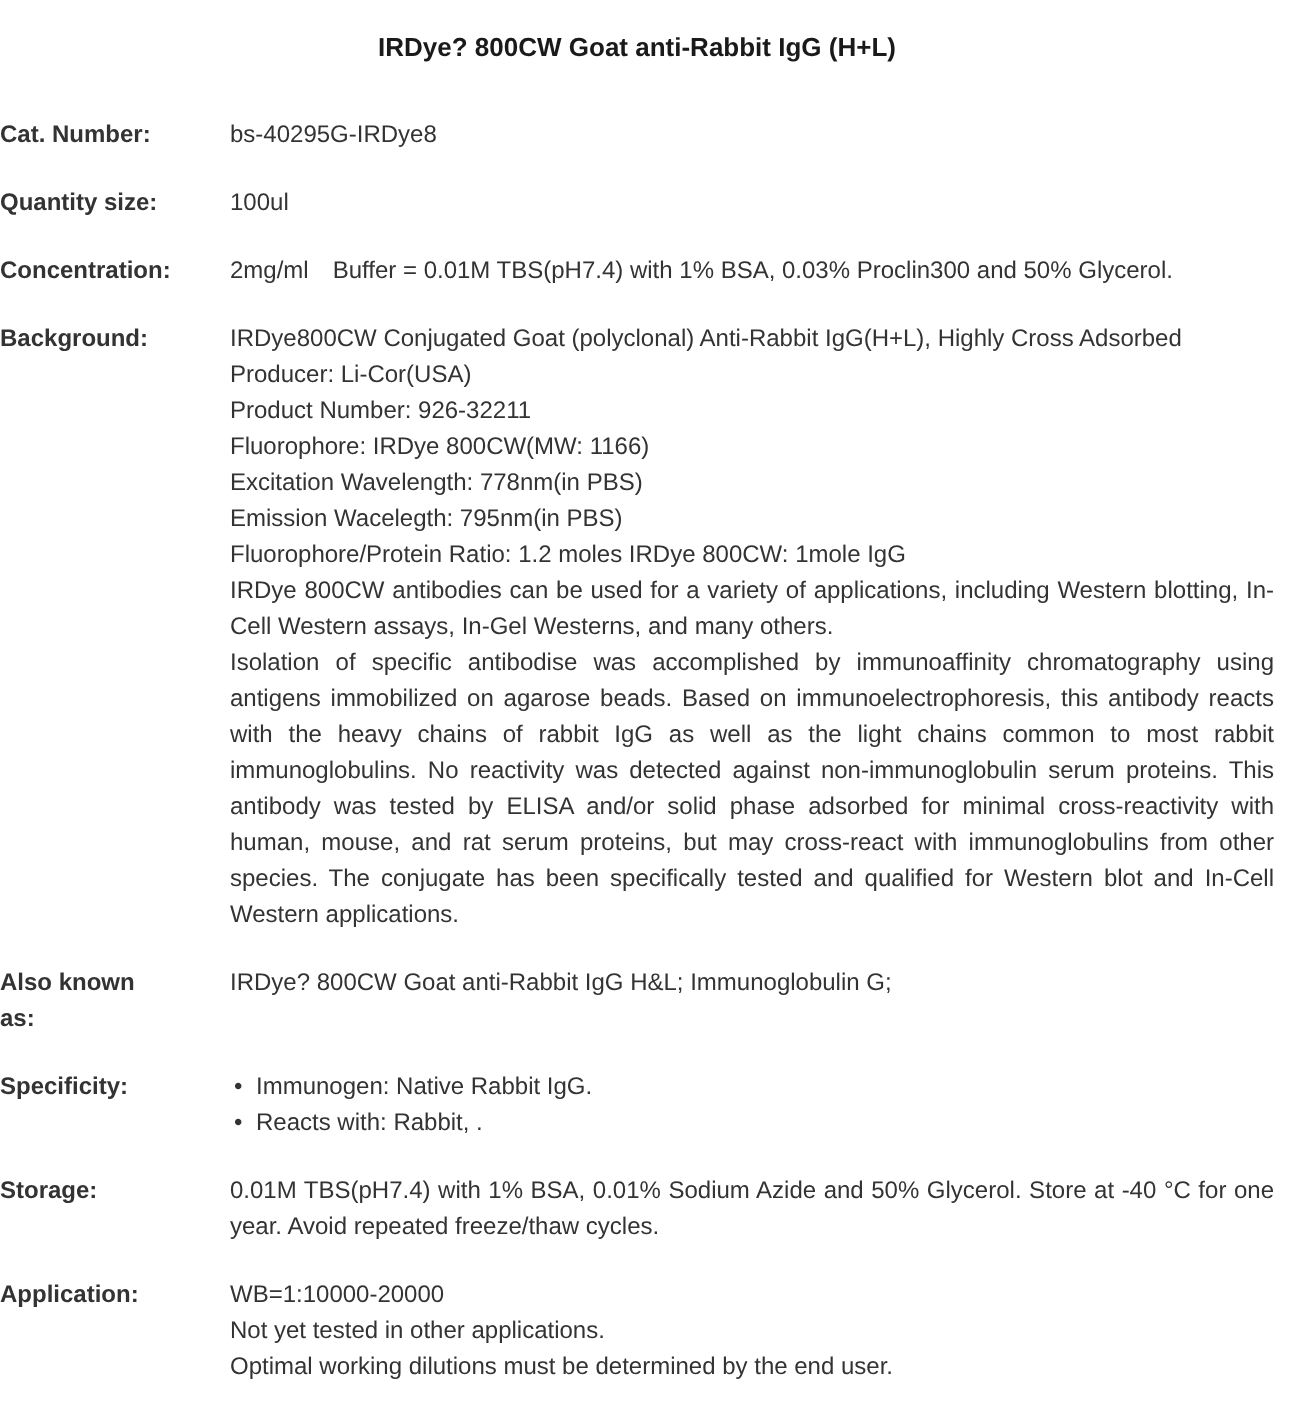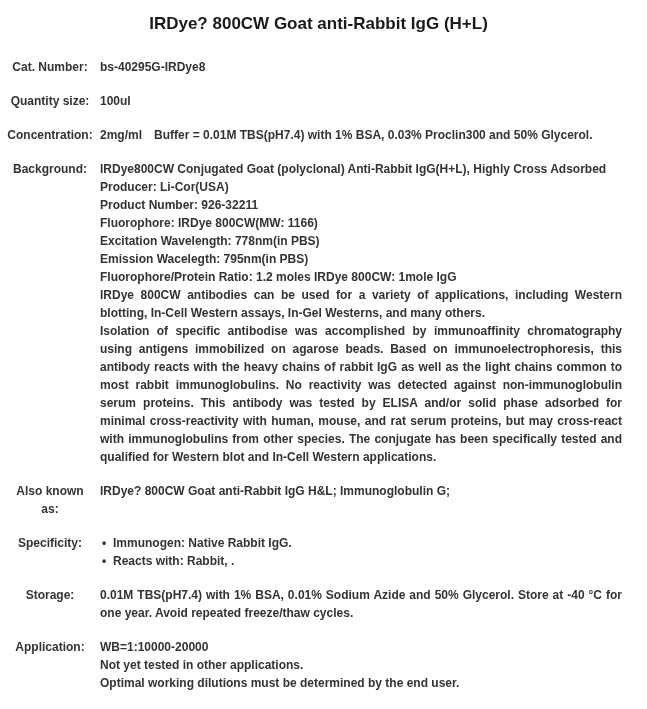--- a/index.html
+++ b/index.html
@@ -8,36 +8,36 @@
     width: 647px;
     height: 709px;
     overflow: hidden;
     font-family: "Liberation Sans", sans-serif;
     font-size: 12px;
     line-height: 18px;
     color: var(--text, #333333);
   }
   .doc { padding: 15px 10px 0 0; }
   .title {
-    font-size: 17px;
+    font-size: 13px;
     line-height: 18px;
     font-weight: bold;
     text-align: center;
     color: var(--title, #1a1a1a);
     margin-bottom: 25px;
   }
   .row { display: flex; margin-bottom: 16px; }
   .label {
     flex: 0 0 100px;
     width: 100px;
-    text-align: center;
+    text-align: left;
     font-weight: bold;
     white-space: pre-line;
   }
-  .value { width: 522px; font-weight: bold; }
+  .value { margin-left: 15px; width: 522px; }
   .value.justify, .justify > div { text-align: justify; }
   .buffer-text { margin-left: 12px; }
   .bullet-item { position: relative; padding-left: 13px; }
   .bullet-item::before { content: "\2022"; position: absolute; left: 2px; }
 </style>
 </head>
 <body>
 
 <div class="doc">
 

